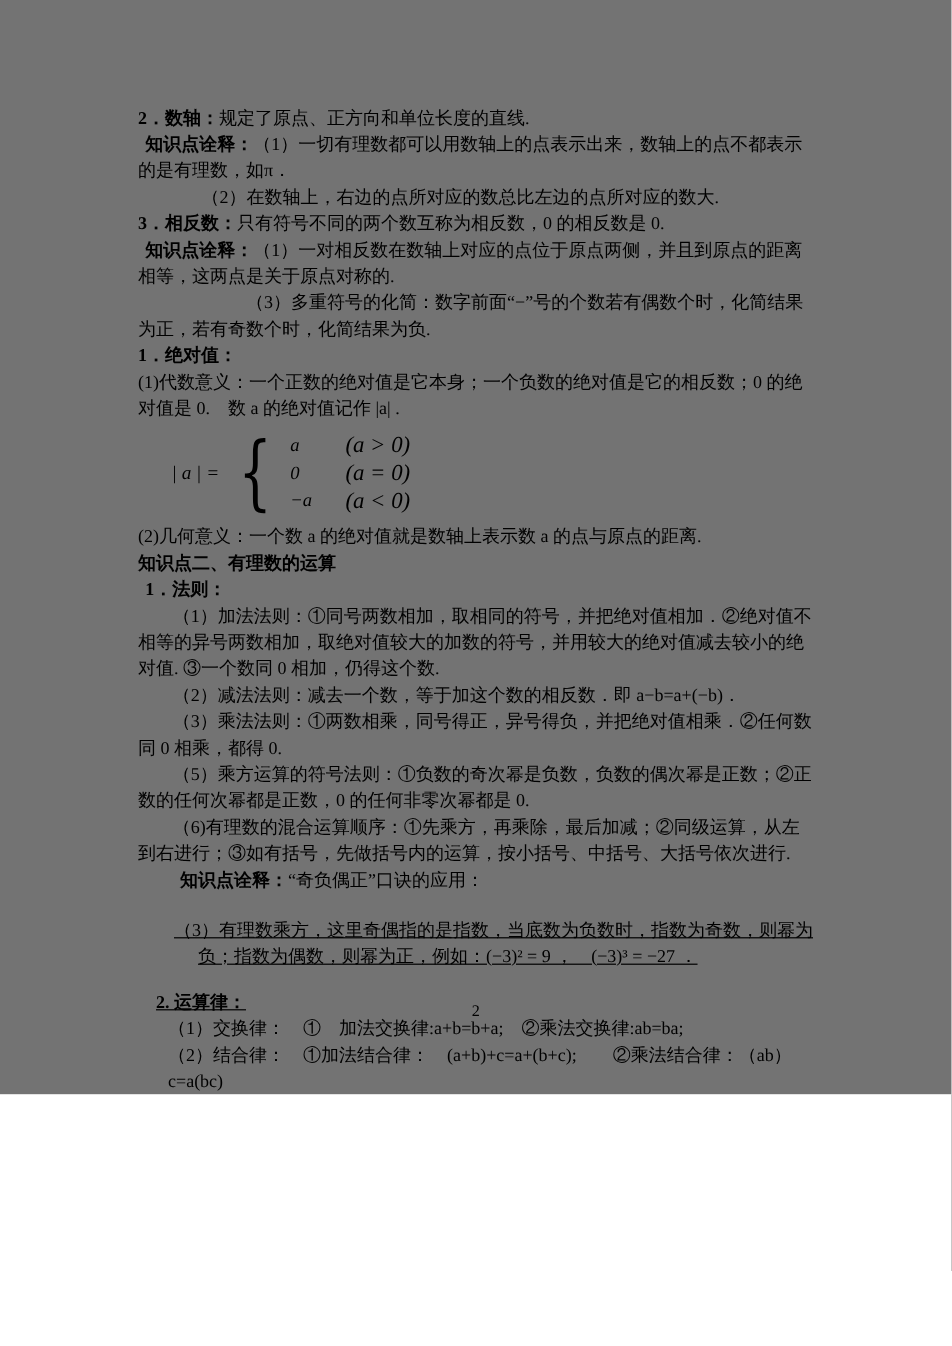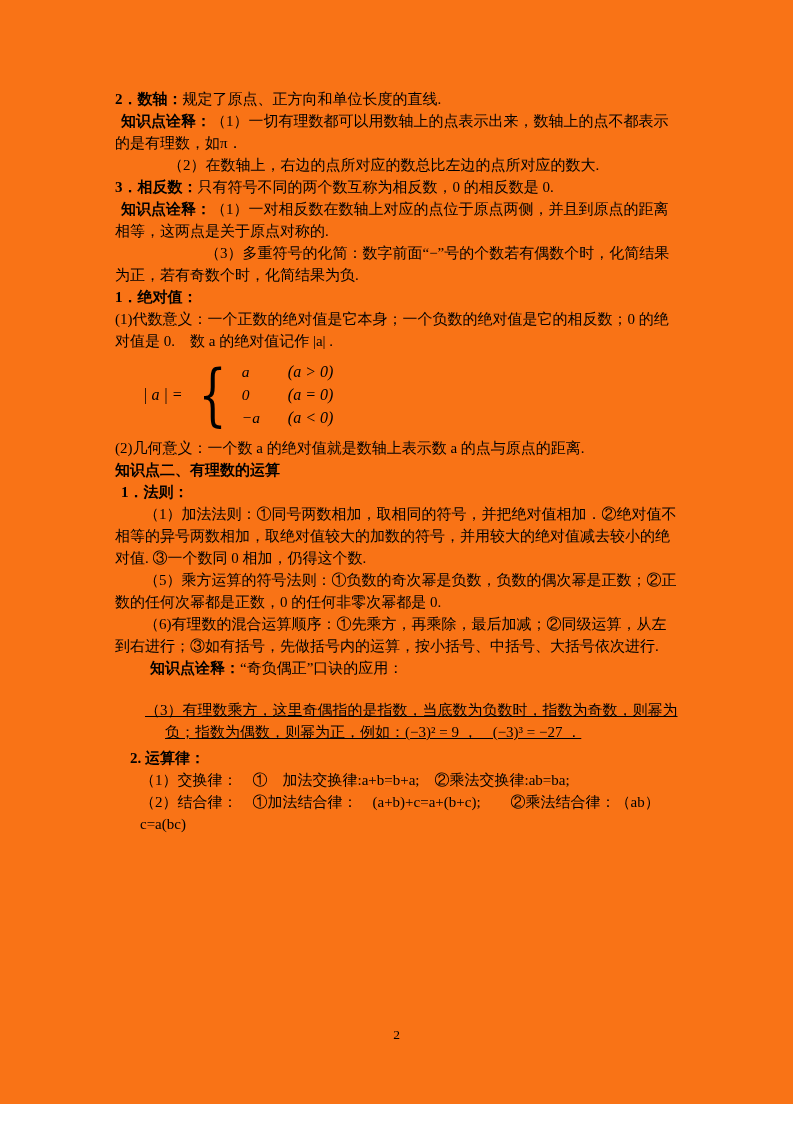--- a/index.html
+++ b/index.html
@@ -1,55 +1,55 @@
 <!DOCTYPE html>
 <html><head>
 <meta charset="utf-8">
 <style>
   html,body{margin:0;padding:0;background:#ffffff;}
   .page{
     position:relative;
-    width:793px;height:1104px;
+    width:793px;height:912px;
     margin:0 auto;
-    background:#f97316;
+    background:#737373;
     box-sizing:border-box;
     padding:88px 112px 0 115px;
     overflow:hidden;
     font-family:"Liberation Serif","DejaVu Serif",serif;
     font-size:15px;
     line-height:22px;
     color:#000;
   }
   p{margin:0;}
   .b{font-weight:bold;}
   .fi1{text-indent:6px;}
   .ind53{padding-left:53px;font-family:Liberation Serif, serif;}
   .ti90{text-indent:90px;}
   .ti2{text-indent:29px;}
   .pl35{padding-left:35px;}
   .note-item{padding-left:50px;text-indent:-20px;}
   .pl15{padding-left:15px;}
   .pl25{padding-left:25px;}
-  .mt10{margin-top:4px;}
+  .mt10{margin-top:16px;text-decoration:underline;}
   .mt4{margin-top:20px;text-decoration:underline;}
   
   .formula{
     display:flex;align-items:center;gap:8px;
     margin:8px 0 8px 28px;
   }
   .formula .lhs{font-style:italic;font-size:16px;}
   .brace{
     font-family:"DejaVu Serif",serif;
     font-size:68px;font-weight:100;line-height:68px;
     transform:scaleX(.65);
   }
   .cases{display:flex;flex-direction:column;}
   .case-row{display:flex;line-height:23px;}
   .case-val{width:46px;font-style:italic;font-size:15.5px;}
-  .case-cond{font-style:italic;font-size:16px;}
+  .case-cond{font-style:italic;font-size:19px;}
   
   .line-frac{margin:3px 0;}
   .frac{
     display:inline-block;text-align:center;vertical-align:middle;
     font-style:italic;line-height:1.05;margin:0 2px;
     font-size:14px;
   }
   .frac .num{display:block;border-bottom:1.2px solid #000;padding:0 4px;}
   .frac .den{display:block;padding:0 4px;}
   .page-num{
@@ -99,21 +99,23 @@
   </div>
 
   <p>(2)几何意义：一个数 a 的绝对值就是数轴上表示数 a 的点与原点的距离.</p>
 
   <p><b class="b">知识点二、有理数的运算</b></p>
 
   <p class="fi1"><b class="b">1．法则：</b></p>
 
   <p class="ti2">（1）加法法则：①同号两数相加，取相同的符号，并把绝对值相加．②绝对值不相等的异号两数相加，取绝对值较大的加数的符号，并用较大的绝对值减去较小的绝对值. ③一个数同 0 相加，仍得这个数.</p>
 
+  <p class="ti2">（2）减法法则：减去一个数，等于加这个数的相反数．即 a−b=a+(−b)．</p>
 
+  <p class="ti2">（3）乘法法则：①两数相乘，同号得正，异号得负，并把绝对值相乘．②任何数同 0 相乘，都得 0.</p>
 
 
   <p class="ti2">（5）乘方运算的符号法则：①负数的奇次幂是负数，负数的偶次幂是正数；②正数的任何次幂都是正数，0 的任何非零次幂都是 0.</p>
 
   <p class="ti2">（6)有理数的混合运算顺序：①先乘方，再乘除，最后加减；②同级运算，从左到右进行；③如有括号，先做括号内的运算，按小括号、中括号、大括号依次进行.</p>
 
   <p class="pl35"><b class="b">知识点诠释：</b><span>“奇负偶正”口诀的应用：</span></p>
 
 
 

